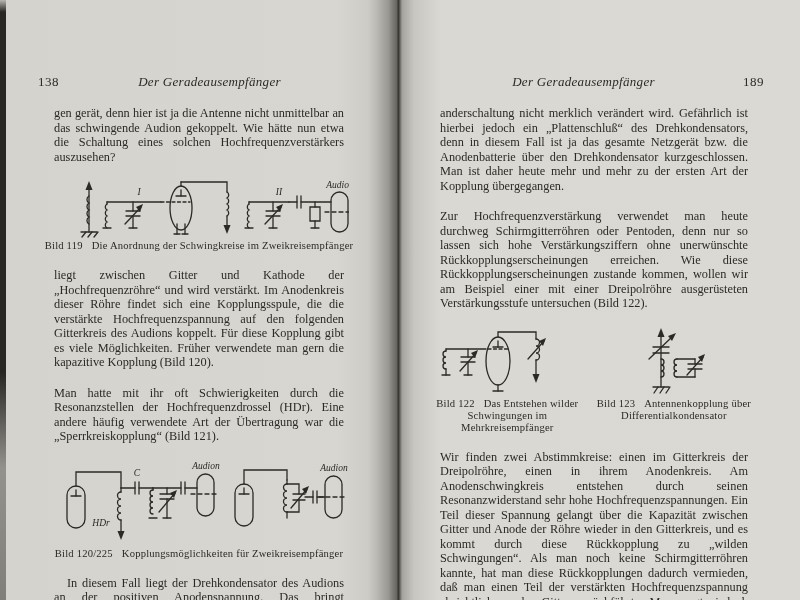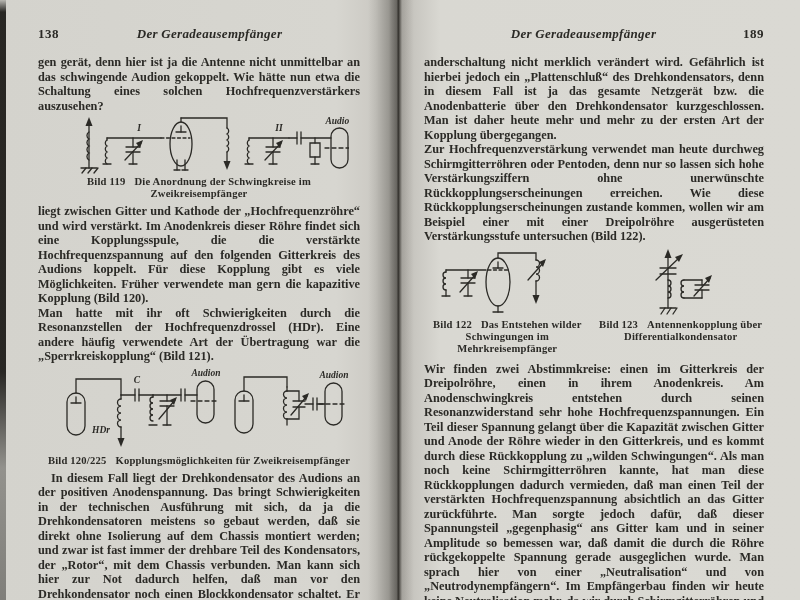--- a/index.html
+++ b/index.html
@@ -3,38 +3,38 @@
 <meta charset="utf-8">
 <style>
   :root{
     --paper:#d8d6d0;
     --ink:#2b2a26;
   }
   html,body{margin:0;padding:0;}
   body{width:800px;height:600px;overflow:hidden;background:#cfcec8;
        font-family:"Liberation Serif","DejaVu Serif",serif;color:var(--ink);}
   #scan{position:relative;width:800px;height:600px;overflow:hidden;
-        background:linear-gradient(90deg,#d4d3cd 0%,#d7d6d0 42%,#cbc9c3 47%,#b3b1ab 49%,#c4c2bc 51%,#d9d8d2 55%,#dad9d3 100%);font-weight:bold;}
+        background:linear-gradient(90deg,#d4d3cd 0%,#d7d6d0 42%,#cbc9c3 47%,#b3b1ab 49%,#c4c2bc 51%,#d9d8d2 55%,#dad9d3 100%);}
   #left-edge-shadow{position:absolute;left:0;top:0;width:6px;height:600px;pointer-events:none;
         background:linear-gradient(180deg,rgba(25,24,21,.15) 0%,rgba(25,24,21,.92) 2%,rgba(25,24,21,.92) 62%,rgba(25,24,21,.35) 78%,rgba(25,24,21,.45) 100%);}
   #gutter-shadow{position:absolute;left:368px;top:0;width:46px;height:600px;pointer-events:none;
         background:linear-gradient(90deg,rgba(60,58,52,0) 0%,rgba(60,58,52,.25) 45%,rgba(40,38,33,.55) 62%,rgba(30,28,24,.85) 66%,rgba(90,88,82,.25) 74%,rgba(60,58,52,0) 100%);}
   .page{position:absolute;top:26px;}
   #left-page{left:38px;width:322px;}
   #right-page{left:424px;width:340px;}
   .pagehead{display:flex;align-items:baseline;font-size:13px;margin-bottom:13px;}
   .pagenum{font-size:13px;letter-spacing:.5px;}
-  .runhead{flex:1;text-align:center;font-style:italic;letter-spacing:.3px;}
+  .runhead{flex:1;text-align:center;font-style:italic;letter-spacing:.3px;margin-top:48px;}
   .bodytext{font-size:12.3px;line-height:14.5px;text-align:justify;}
-  .bodytext p{margin:0;}
+  .bodytext p{margin:16px;}
   p.indent{text-indent:13px;}
   figure{margin:3px 0 4px 0;text-align:center;}
   .cap{font-size:10.6px;line-height:12px;text-align:center;margin-top:2px;letter-spacing:.2px;}
   .cap .caplabel{margin-right:9px;margin-top:20px;}
-  .figrow{display:flex;justify-content:space-between;align-items:flex-start;margin:4px 0 7px 0;}
+  .figrow{display:flex;justify-content:flex-start;align-items:flex-start;margin:4px 0 7px 0;}
   .figcol{width:49%;text-align:center;}
   .figcol .cap{margin:1px auto 0 auto;max-width:168px;}
   svg{display:block;margin:0 auto;}
   svg text{font-family:"Liberation Serif","DejaVu Serif",serif;font-style:italic;font-size:9.5px;fill:var(--ink);}
   svg *{vector-effect:non-scaling-stroke;}
   .strokes{stroke:var(--ink);stroke-width:1.3;fill:none;stroke-linecap:round;}
   .fills{fill:var(--ink);stroke:none;}
   .dashes{stroke-dasharray:4 3;}
   .grid-dash{stroke-dasharray:3 2.5;}
 </style>

